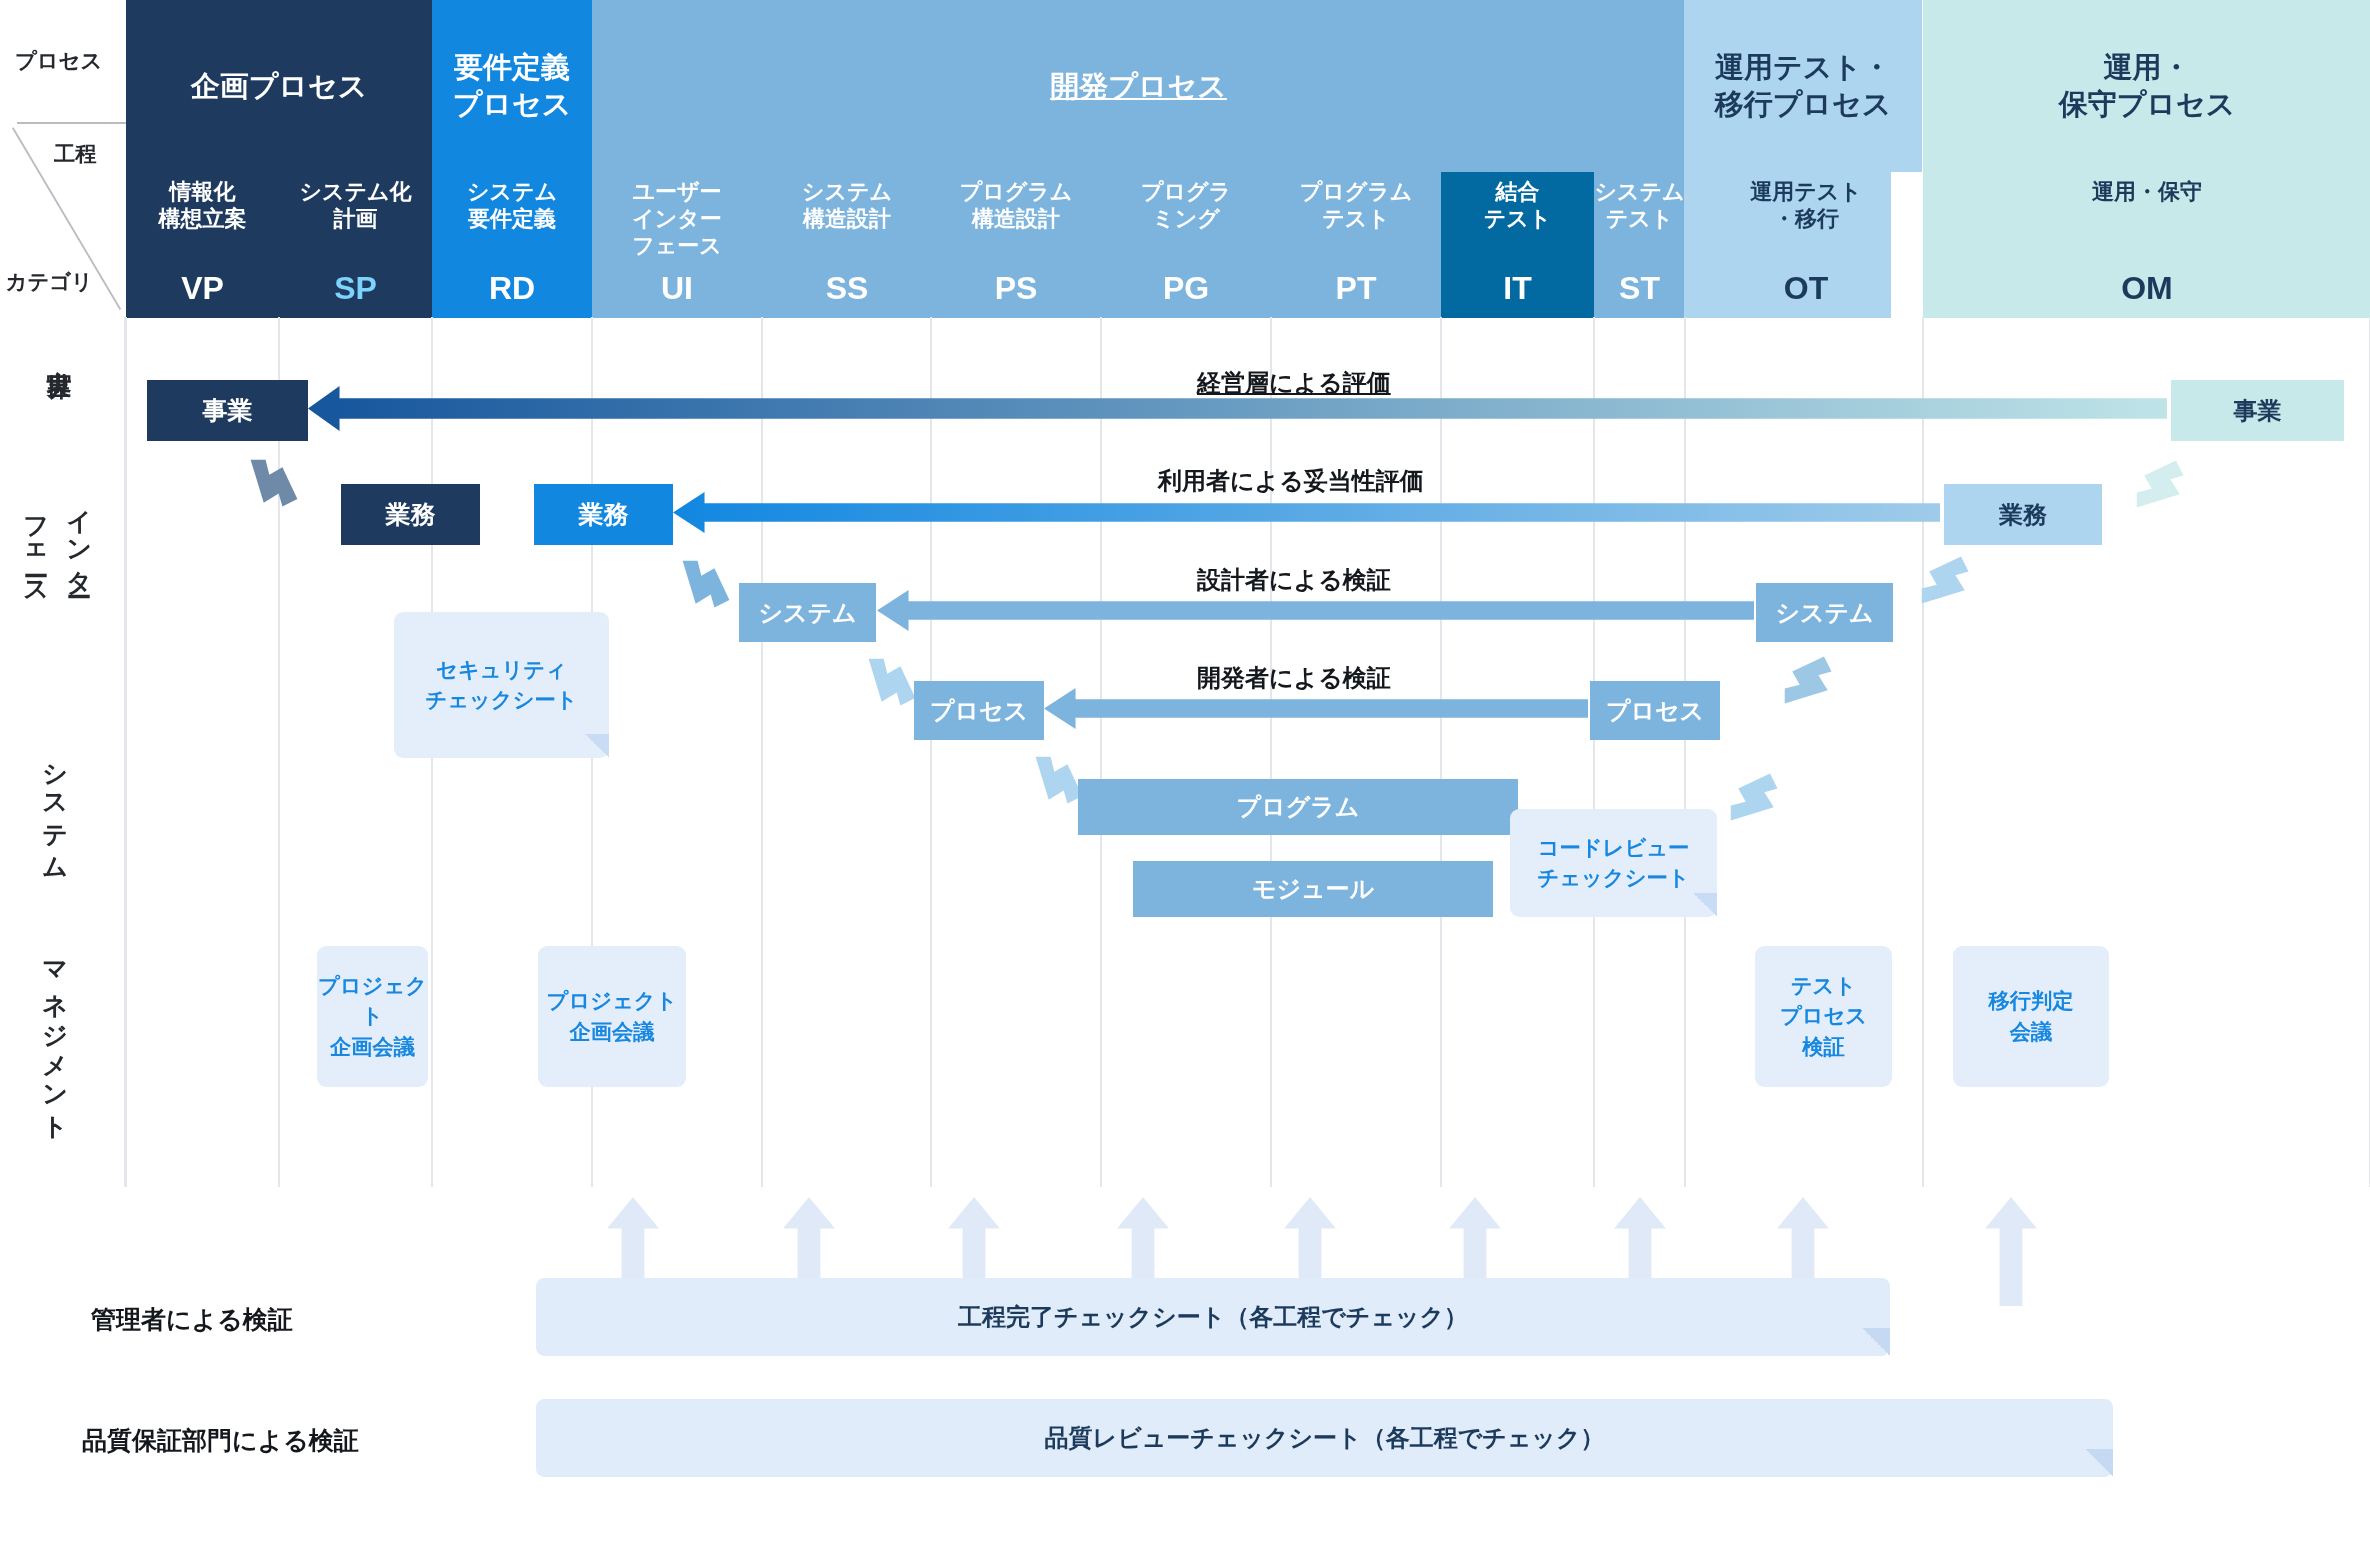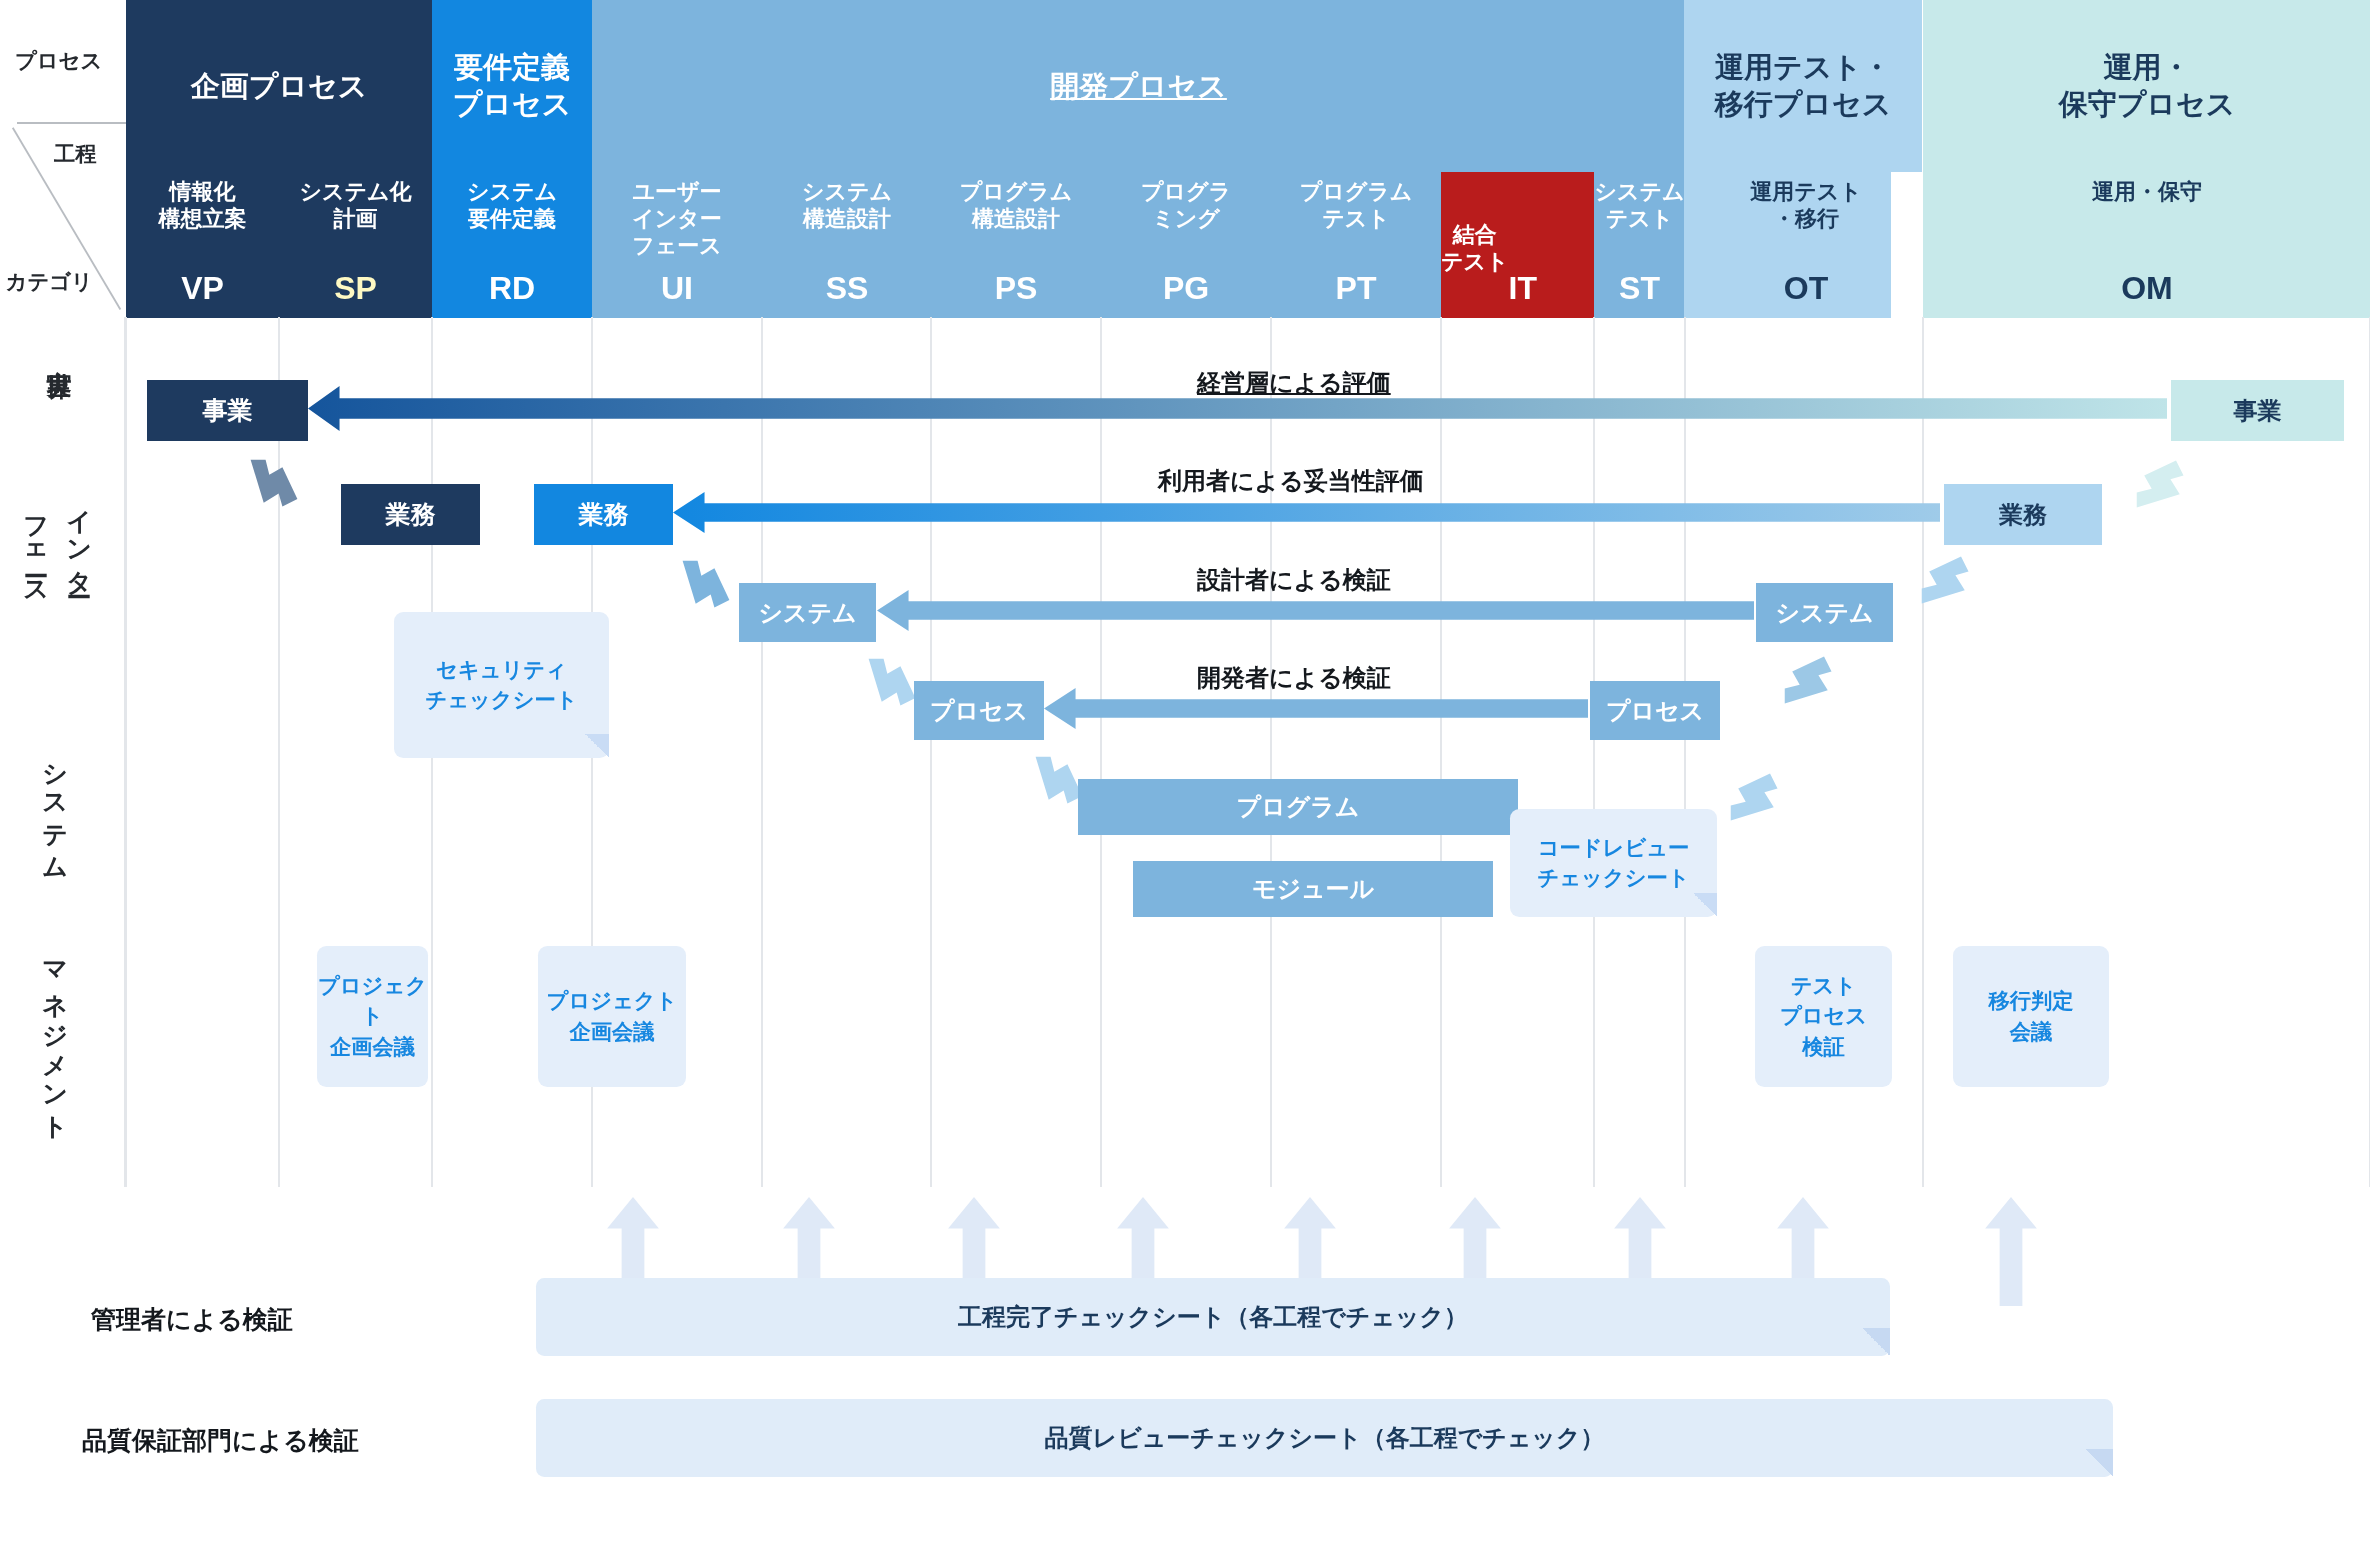--- a/index.html
+++ b/index.html
@@ -105,21 +105,21 @@
         <div class="proc-title" style="color: rgb(27, 58, 92);">運用・<br>保守プロセス</div>
       </div>
     </div>
   <div id="step-cells">
       <div class="hdr-cell" style="left: 126px; top: 172px; width: 153px; height: 146px; background: rgb(30, 58, 95); flex-direction: column; justify-content: flex-start; padding-top: 7.4px;">
         <div class="step-name" style="color: rgb(255, 255, 255);">情報化<br>構想立案</div>
         <div class="step-code" style="color: rgb(255, 255, 255); margin-top: auto; margin-bottom: 11px;">VP</div>
       </div>
       <div class="hdr-cell" style="left: 279px; top: 172px; width: 153px; height: 146px; background: rgb(30, 58, 95); flex-direction: column; justify-content: flex-start; padding-top: 7.4px;">
         <div class="step-name" style="color: rgb(255, 255, 255);">システム化<br>計画</div>
-        <div class="step-code" style="color: #fef9c3; margin-top: auto; margin-bottom: 11px;">SP</div>
+        <div class="step-code" style="color: #7dd3fc; margin-top: auto; margin-bottom: 11px;">SP</div>
       </div>
       <div class="hdr-cell" style="left: 432px; top: 172px; width: 160px; height: 146px; background: rgb(18, 135, 224); flex-direction: column; justify-content: flex-start; padding-top: 7.4px;">
         <div class="step-name" style="color: rgb(255, 255, 255);">システム<br>要件定義</div>
         <div class="step-code" style="color: rgb(255, 255, 255); margin-top: auto; margin-bottom: 11px;">RD</div>
       </div>
       <div class="hdr-cell" style="left: 592px; top: 172px; width: 170px; height: 146px; background: rgb(125, 180, 221); flex-direction: column; justify-content: flex-start; padding-top: 7.4px;">
         <div class="step-name" style="color: rgb(255, 255, 255);">ユーザー<br>インター<br>フェース</div>
         <div class="step-code" style="color: rgb(255, 255, 255); margin-top: auto; margin-bottom: 11px;">UI</div>
       </div>
       <div class="hdr-cell" style="left: 762px; top: 172px; width: 170px; height: 146px; background: rgb(125, 180, 221); flex-direction: column; justify-content: flex-start; padding-top: 7.4px;">
@@ -131,21 +131,21 @@
         <div class="step-code" style="color: rgb(255, 255, 255); margin-top: auto; margin-bottom: 11px;">PS</div>
       </div>
       <div class="hdr-cell" style="left: 1101px; top: 172px; width: 170px; height: 146px; background: rgb(125, 180, 221); flex-direction: column; justify-content: flex-start; padding-top: 7.4px;">
         <div class="step-name" style="color: rgb(255, 255, 255);">プログラ<br>ミング</div>
         <div class="step-code" style="color: rgb(255, 255, 255); margin-top: auto; margin-bottom: 11px;">PG</div>
       </div>
       <div class="hdr-cell" style="left: 1271px; top: 172px; width: 170px; height: 146px; background: rgb(125, 180, 221); flex-direction: column; justify-content: flex-start; padding-top: 7.4px;">
         <div class="step-name" style="color: rgb(255, 255, 255);">プログラム<br>テスト</div>
         <div class="step-code" style="color: rgb(255, 255, 255); margin-top: auto; margin-bottom: 11px;">PT</div>
       </div>
-      <div class="hdr-cell" style="left: 1441px; top: 172px; width: 153px; height: 146px; background: #b91c1c; flex-direction: row; justify-content: flex-start; padding-top: 7.4px;">
+      <div class="hdr-cell" style="left: 1441px; top: 172px; width: 153px; height: 146px; background: #0369a1; flex-direction: column; justify-content: flex-start; padding-top: 7.4px;">
         <div class="step-name" style="color: rgb(255, 255, 255);">結合<br>テスト</div>
         <div class="step-code" style="color: rgb(255, 255, 255); margin-top: auto; margin-bottom: 11px;">IT</div>
       </div>
       <div class="hdr-cell" style="left: 1594px; top: 172px; width: 91px; height: 146px; background: rgb(125, 180, 221); flex-direction: column; justify-content: flex-start; padding-top: 7.4px;">
         <div class="step-name" style="color: rgb(255, 255, 255);">システム<br>テスト</div>
         <div class="step-code" style="color: rgb(255, 255, 255); margin-top: auto; margin-bottom: 11px;">ST</div>
       </div>
       <div class="hdr-cell" style="left: 1684px; top: 172px; width: 207px; height: 146px; background: rgb(174, 213, 240); flex-direction: column; justify-content: flex-start; padding-top: 7.4px; padding-left: 37px;">
         <div class="step-name" style="color: rgb(27, 58, 92);">運用テスト<br>・移行</div>
         <div class="step-code" style="color: rgb(27, 58, 92); margin-top: auto; margin-bottom: 11px;">OT</div>

